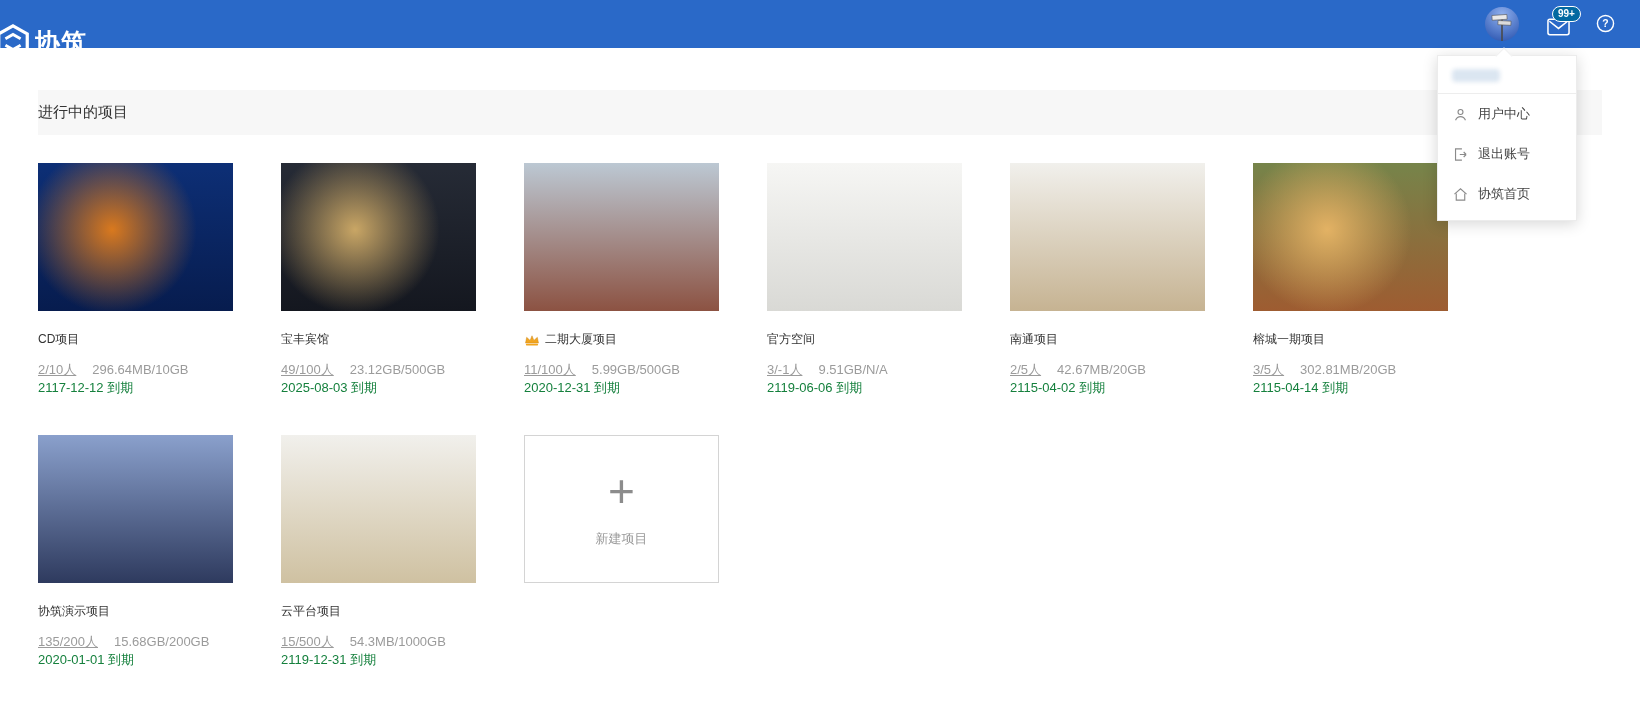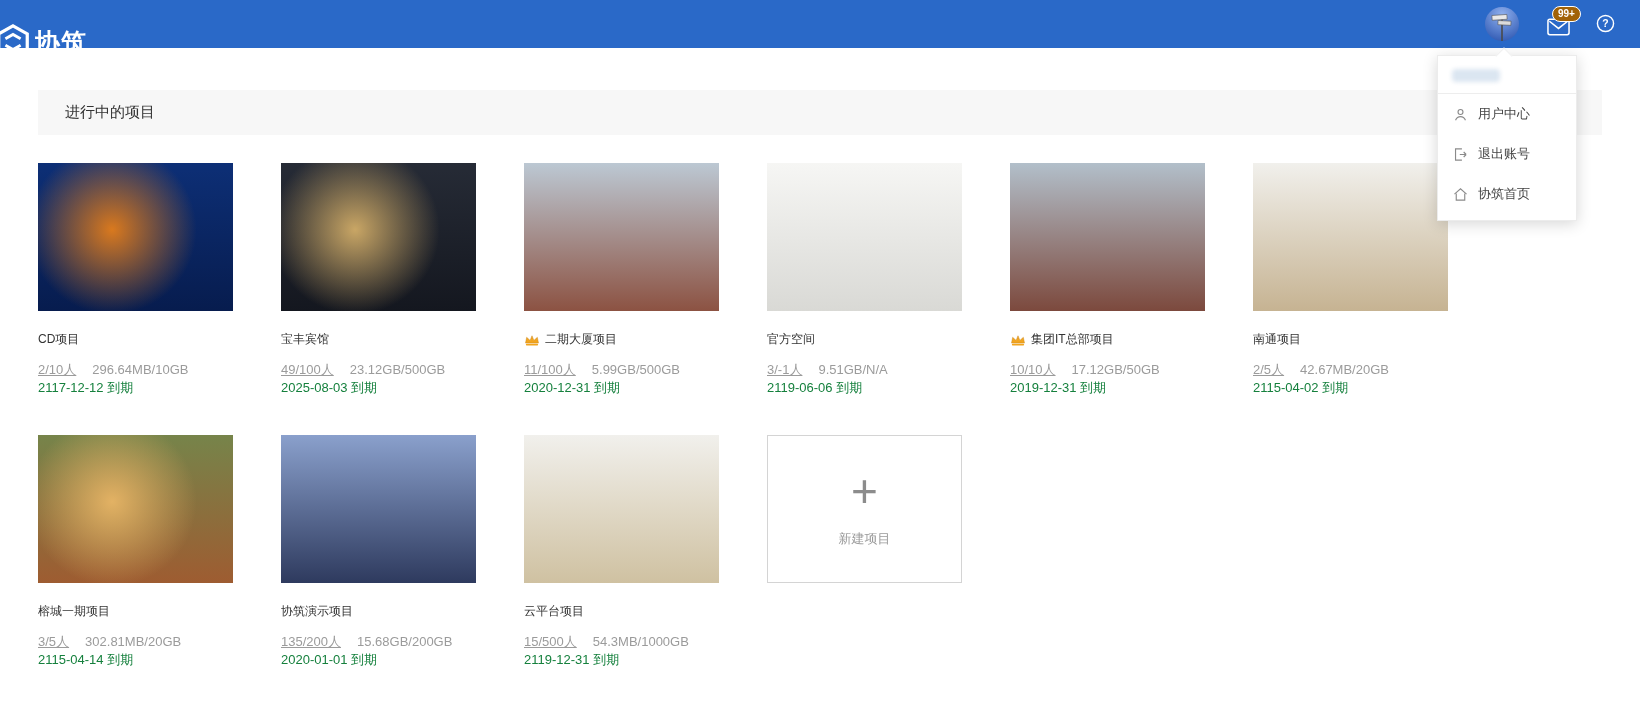--- a/index.html
+++ b/index.html
@@ -24,21 +24,21 @@
   .envelope { position:absolute; left:2px; top:12px; width:23px; height:18px; }
   .badge { position:absolute; left:7px; top:0px; color:#fff; font-size:10px; font-weight:bold;
            line-height:12px; padding:1px 5px; border-radius:8px; border:1px solid #fff; }
 
   .help-btn { position:absolute; left:1596px; top:14px; width:19px; height:19px; cursor:pointer; }
   .help-btn svg { width:100%; height:100%; }
 
   
   .section-bar { position:absolute; left:38px; top:90px; width:1564px; height:45px;
                  background:#f7f7f7; display:flex; align-items:center; }
-  .section-title { margin-left:27px; font-size:15px; color:#333; }
+  .section-title { font-size:15px; color:#333; }
 
   
   .grid { position:absolute; left:38px; top:163px; width:1470px; display:flex; flex-wrap:wrap; }
   .card { width:195px; margin-right:48px; margin-bottom:38px; cursor:pointer; }
   .thumb { width:195px; height:148px; background:#ddd; }
   .p-title { margin-top:20px; font-size:12px; color:#333; display:flex; align-items:center; white-space:nowrap; }
   .crown { width:16px; height:14px; margin-right:5px; flex:none; }
   .p-stats { margin-top:13px; font-size:13px; color:#9b9b9b; white-space:nowrap; }
   .p-stats .members { margin-right:16px;text-decoration:underline; }
   .p-expiry { margin-top:0; font-size:13px; color:#15803d; }
@@ -81,21 +81,21 @@
       <rect x="7" y="8" width="15" height="4.8" fill="#e9e9e9" stroke="#555" stroke-width="0.6" transform="rotate(-4 14 10)"></rect>
       <rect x="13" y="13.8" width="13" height="4.2" fill="#dcdcdc" stroke="#555" stroke-width="0.6" transform="rotate(3 19 15)"></rect>
     </svg>
   </div>
 
   <div class="msg-wrap">
     <svg class="envelope" viewBox="0 0 24 18">
       <rect x="1" y="1" width="22" height="16" rx="2" fill="none" stroke="#ffffff" stroke-width="1.6"></rect>
       <path d="M2.5 3 L12 10.5 L21.5 3" fill="none" stroke="#ffffff" stroke-width="1.6"></path>
     </svg>
-    <span class="badge" style="background: #a16207;">99+</span>
+    <span class="badge" style="background: #0369a1;">99+</span>
   </div>
 
   <div class="help-btn">
     <svg viewBox="0 0 20 20">
       <circle cx="10" cy="10" r="8.5" fill="none" stroke="#ffffff" stroke-width="1.5"></circle>
       <text x="10" y="14" text-anchor="middle" font-size="11" font-weight="bold" fill="#ffffff">?</text>
     </svg>
   </div>
 </div>
 
@@ -149,34 +149,20 @@
     <div class="p-title">
 
       <span>官方空间</span>
     </div>
     <div class="p-stats">
       <span class="members">3/-1人</span><span>9.51GB/N/A</span>
     </div>
     <div class="p-expiry">2119-06-06 到期</div>
   </div>
 
-  <div class="card">
-    <div class="thumb" style="background: linear-gradient(rgb(178, 191, 202), rgb(124, 73, 61));"></div>
-    <div class="p-title">
-      <svg class="crown" viewBox="0 0 21 16">
-        <path d="M2 12 L3.5 4.5 L8 8.5 L10.5 2.5 L13 8.5 L17.5 4.5 L19 12 Z" fill="#f2a51f" stroke="#c8831a" stroke-width="0.6"></path>
-        <rect x="2.5" y="13" width="16" height="2.2" rx="1" fill="#f2a51f"></rect>
-      </svg>
-      <span>集团IT总部项目</span>
-    </div>
-    <div class="p-stats">
-      <span class="members">10/10人</span><span>17.12GB/50GB</span>
-    </div>
-    <div class="p-expiry">2019-12-31 到期</div>
-  </div>
 
   <div class="card">
     <div class="thumb" style="background: linear-gradient(rgb(241, 240, 236), rgb(198, 179, 146));"></div>
     <div class="p-title">
 
       <span>南通项目</span>
     </div>
     <div class="p-stats">
       <span class="members">2/5人</span><span>42.67MB/20GB</span>
     </div>

